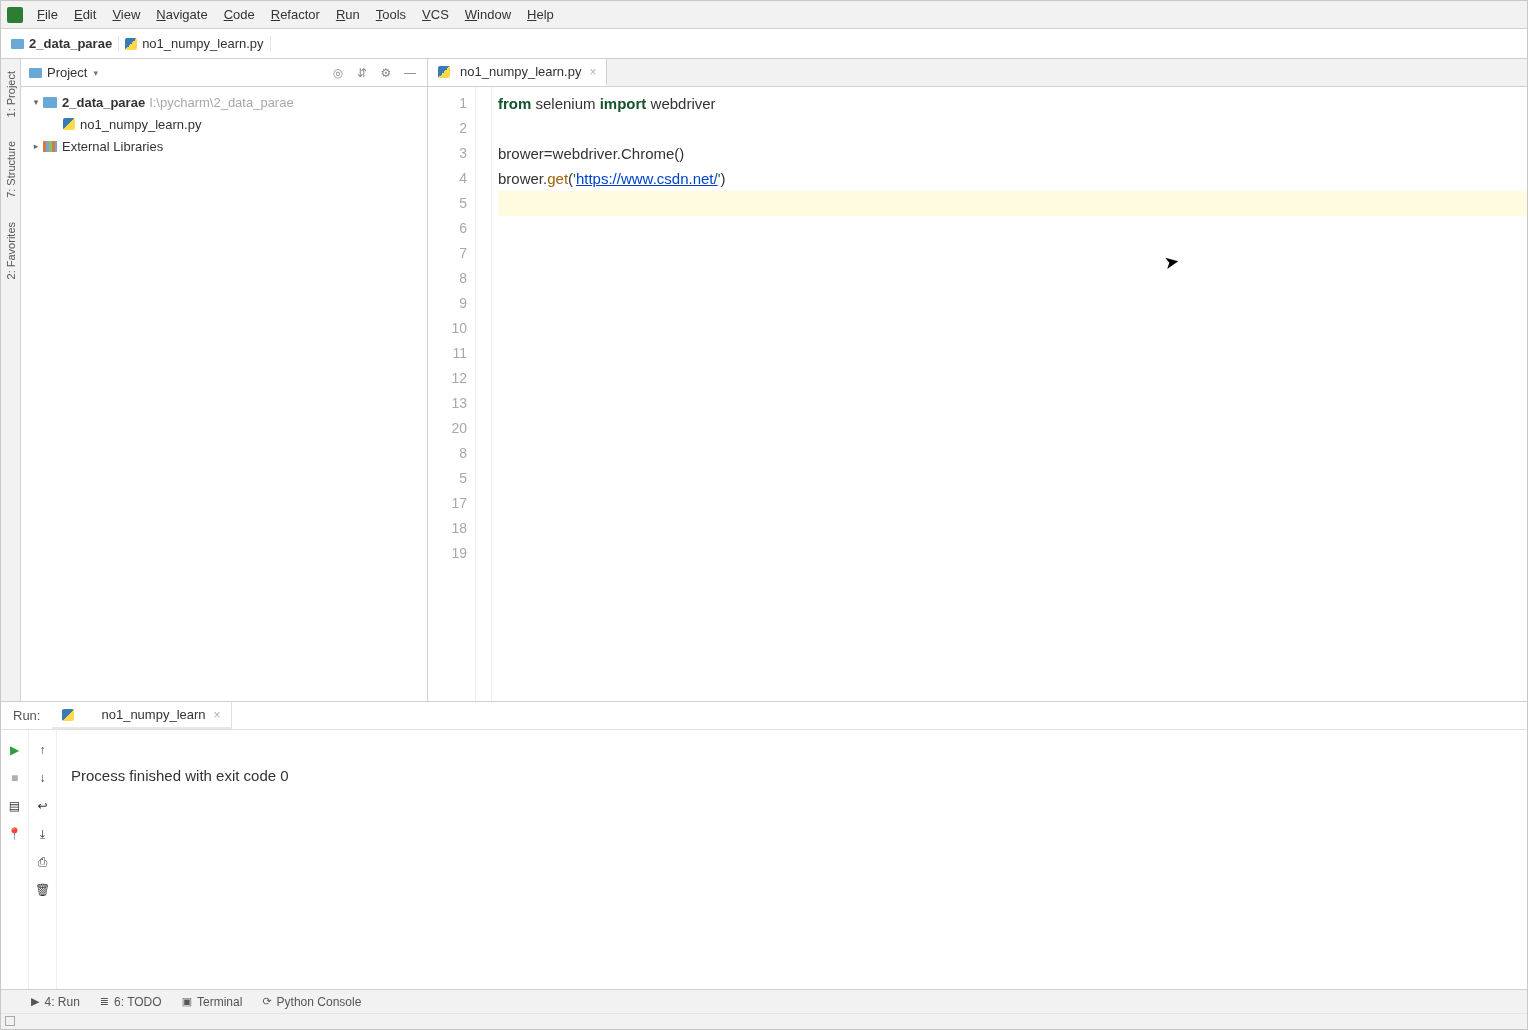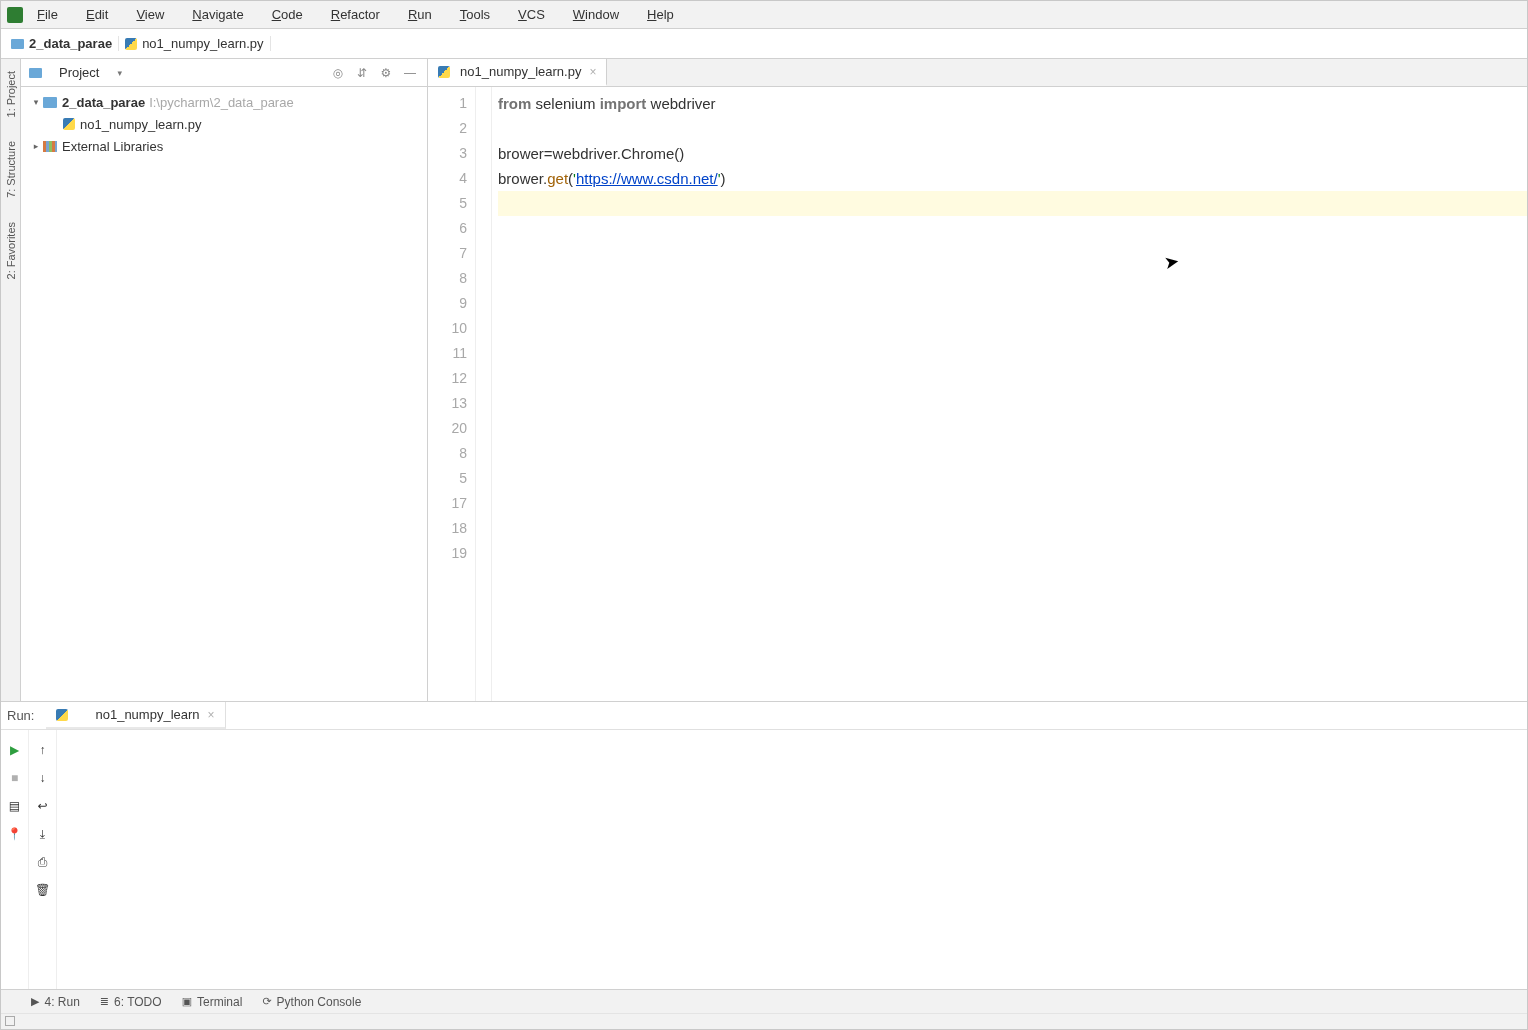--- a/index.html
+++ b/index.html
@@ -21,21 +21,21 @@
 
 
 .main-row { flex: 1; display: flex; min-height: 0; }
 
 
 .left-gutter { width: 20px; background: #f2f2f2; border-right: 1px solid #d0d0d0; display: flex; flex-direction: column; align-items: center; }
 .vtab { writing-mode: vertical-rl; transform: rotate(180deg); font-size: 11px; color: #555; margin: 12px 0; cursor: pointer; }
 
 
 .sidebar { width: 407px; background: #fff; border-right: 1px solid #d0d0d0; display: flex; flex-direction: column; }
-.side-hdr { display: flex; align-items: center; height: 28px; border-bottom: 1px solid #d0d0d0; padding: 0 8px; gap: 12px; }
+.side-hdr { display: flex; align-items: center; height: 28px; border-bottom: 1px solid #d0d0d0; padding: 0 8px; }
 .side-title { font-size: 13px; font-weight: 500; }
 .dropdown-arrow { margin-left: 6px; font-size: 9px; color: #777; }
 .side-spacer { flex: 1; }
 .side-btn { width: 18px; height: 18px; margin-left: 6px; color: #888; display: flex; align-items: center; justify-content: center; font-size: 12px; cursor: pointer; }
 .tree { padding: 4px 0; font-size: 13px; }
 .tree-row { display: flex; align-items: center; height: 22px; cursor: pointer; }
 .tw { width: 14px; text-align: center; font-size: 9px; color: #666; }
 .folder-icn { width: 14px; height: 11px; margin-right: 5px; background: #6aa8d8; border-radius: 1px; }
 .py-icn { width: 12px; height: 12px; margin-right: 5px; border-radius: 2px; background: linear-gradient(135deg,#387bb4 50%,#ffd94a 50%); }
 .lib-icn { width: 14px; height: 11px; margin-right: 5px; background: repeating-linear-gradient(90deg,#d67a43 0 3px,#7aa5d1 3px 6px,#8fbf5f 6px 9px); }
@@ -49,29 +49,29 @@
 .etab { display: flex; align-items: center; height: 100%; padding: 0 10px; background: #fff; border-right: 1px solid #d0d0d0; font-size: 13px; border-bottom: 2px solid #fff; }
 .etab-label { margin-left: 5px; }
 .tab-close { margin-left: 8px; color: #b0b0b0; font-size: 12px; cursor: pointer; }
 .codewrap { flex: 1; display: flex; background: #fff; min-height: 0; overflow: hidden; position: relative; }
 .gutter-col { width: 48px; text-align: right; padding: 4px 8px 4px 0; font-family: Consolas,monospace; font-size: 14px; color: #a8a8a8; background: #fff; border-right: 1px solid #eee; }
 .gutter-col div { height: 25px; line-height: 25px; }
 .edge-line { width: 16px; border-right: 1px solid #eee; }
 .code-col { flex: 1; padding: 4px 0 4px 6px; font-family: Consolas,monospace; font-size: 15px; line-height: 25px; white-space: pre; }
 .code-line { height: 25px; }
 .hl { background: #fffbe0; display: block; width: 100%; }
-.kw { color: #737373; font-weight: bold; }
+.kw { color: #14532d; font-weight: bold; }
 .fn { color: #a16207; }
 .str { color: #067d17; }
 .url { color: #0043c9; text-decoration: underline; }
 .cursor-arrow { position: absolute; left: 736px; top: 164px; font-size: 18px; color: #000; transform: rotate(-10deg); pointer-events: none; }
 
 
 .runpanel { height: 288px; display: flex; flex-direction: column; border-top: 1px solid #d0d0d0; background: #fff; }
-.run-hdr { display: flex; align-items: center; height: 28px; border-bottom: 1px solid #e0e0e0; padding-left: 6px; background: #fff; }
+.run-hdr { display: flex; align-items: center; height: 28px; border-bottom: 1px solid #e0e0e0; padding-left: 12px; background: #fff; }
 .run-label { font-size: 13px; color: #555; margin-right: 12px; }
 .run-tab { display: flex; align-items: center; height: 100%; padding: 0 10px; border-right: 1px solid #e0e0e0; font-size: 13px; border-bottom: 2px solid #e8e8e8; }
 .run-body { flex: 1; display: flex; }
 .run-tools-a, .run-tools-b { width: 28px; display: flex; flex-direction: column; align-items: center; padding-top: 6px; }
 .run-tools-a { border-right: 1px solid #eee; }
 .run-tools-b { border-right: 1px solid #eee; }
 .tbtn { width: 18px; height: 18px; margin: 5px 0; display: flex; align-items: center; justify-content: center; font-size: 12px; cursor: pointer; }
 .play { color: #2e9e3f; }
 .stop { color: #b0b0b0; }
 .console { flex: 1; padding: 10px 14px; font-family: Consolas,monospace; font-size: 15px; line-height: 24px; color: #333; overflow: hidden; }
@@ -86,21 +86,21 @@
 .statusbar { height: 16px; background: #f2f2f2; border-top: 1px solid #e4e4e4; }
 .statusbar .sq { width: 10px; height: 10px; margin: 2px 0 0 4px; border: 1px solid #aaa; }
 </style>
 </head>
 <body>
 
 <div class="app">
 
   <div class="menubar">
     <div class="app-icon"></div>
-    <div id="menus-slot" style="display: flex; gap: 12px;">
+    <div id="menus-slot" style="display: flex;">
         <span class="menu-item"><u>F</u>ile</span>
         <span class="menu-item"><u>E</u>dit</span>
         <span class="menu-item"><u>V</u>iew</span>
         <span class="menu-item"><u>N</u>avigate</span>
         <span class="menu-item"><u>C</u>ode</span>
         <span class="menu-item"><u>R</u>efactor</span>
         <span class="menu-item"><u>R</u>un</span>
         <span class="menu-item"><u>T</u>ools</span>
         <span class="menu-item"><u>V</u>CS</span>
         <span class="menu-item"><u>W</u>indow</span>
@@ -220,20 +220,21 @@
       <div class="run-tools-b" id="runtools-b">
           <div class="tbtn ">↑</div>
           <div class="tbtn ">↓</div>
           <div class="tbtn ">↩</div>
           <div class="tbtn ">⤓</div>
           <div class="tbtn ">⎙</div>
           <div class="tbtn ">🗑</div>
         </div>
       <div class="console">
         <div style="height:24px;"></div>
+        <div>Process finished with exit code 0</div>
       </div>
     </div>
   </div>
 
   <div class="bottombar" id="bottombar-slot">
       <div style="width: 20px;"></div>
       <div class="bb-item">
         <span class="bb-icon">▶</span>
         <span>4: Run</span>
       </div>

